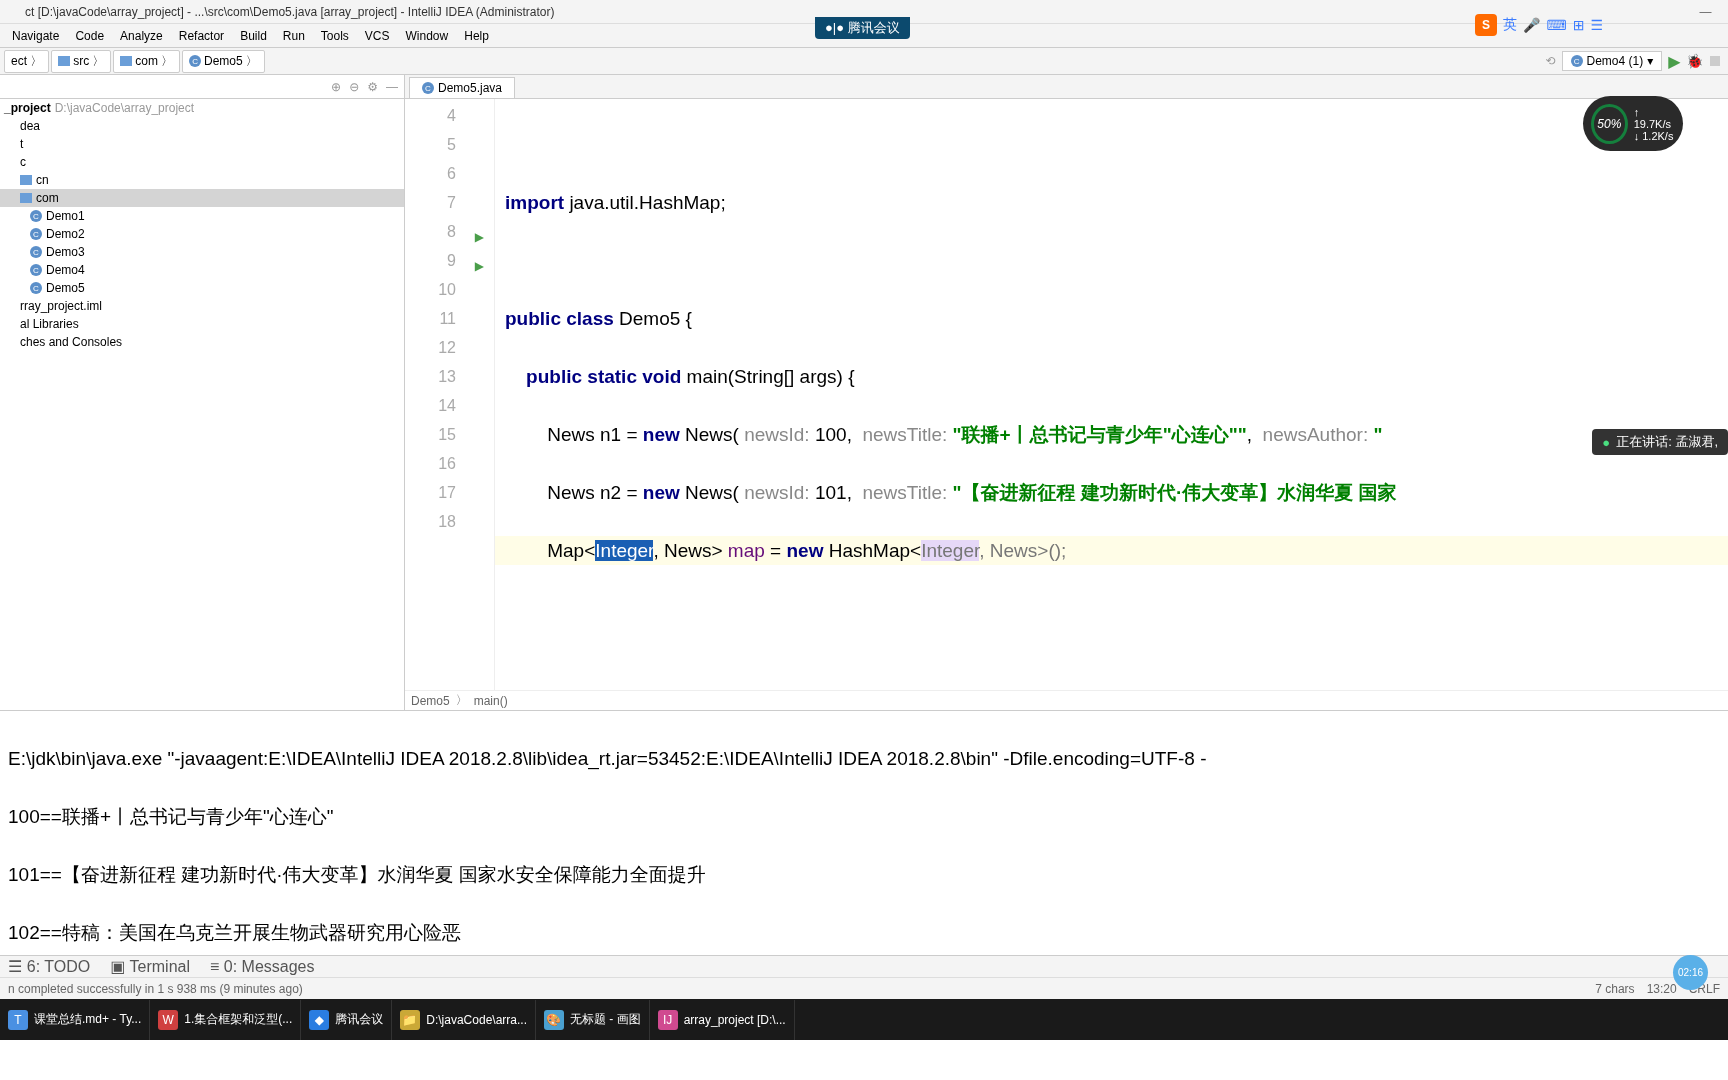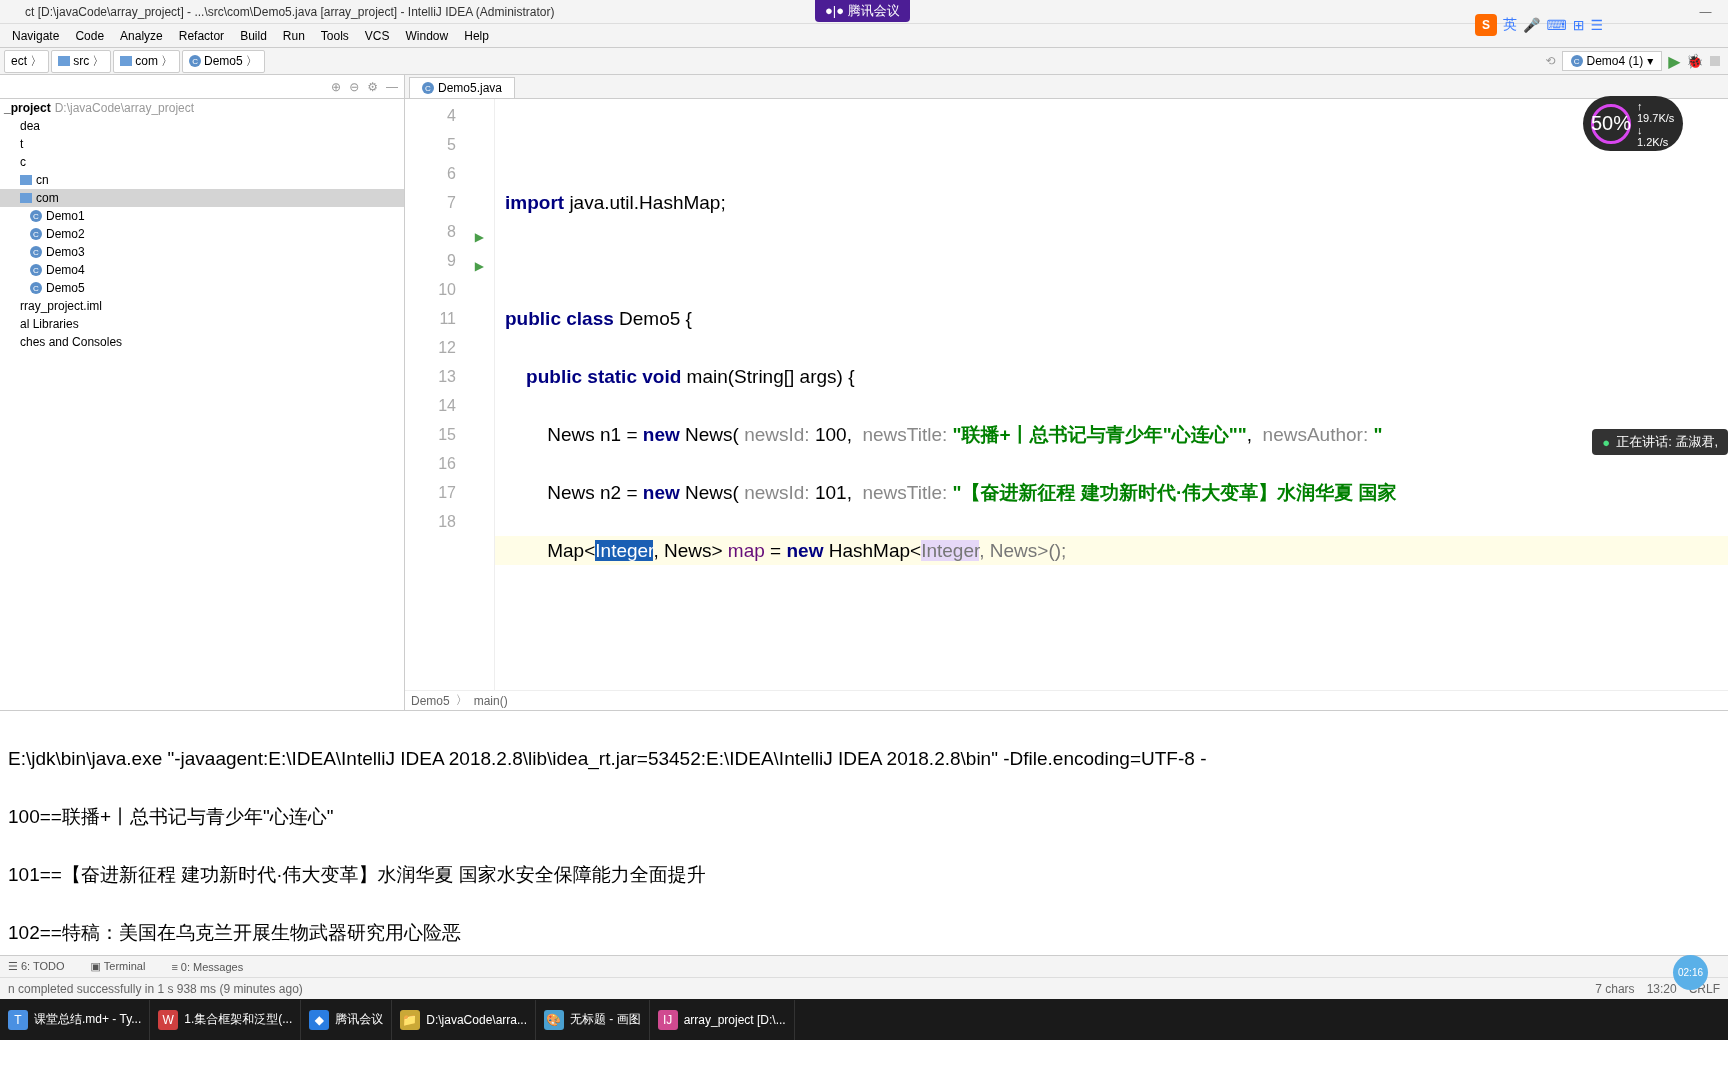--- a/index.html
+++ b/index.html
@@ -2,21 +2,21 @@
 <html><head>
 <meta charset="utf-8">
 <style>
 * { margin:0; padding:0; box-sizing:border-box; font-family:"Segoe UI",Arial,sans-serif; }
 body { width:1728px; height:1080px; background:#fff; font-size:12px; overflow:hidden; position:relative; }
 .title-bar { height:24px; display:flex; align-items:center; padding:0 25px; background:#f4f4f4; border-bottom:1px solid #ddd; }
 .title-bar .title { flex:1; color:#333; }
 .ime-bar { position:absolute; right:125px; top:14px; display:flex; gap:6px; align-items:center; }
 .ime-bar .sogou { width:22px; height:22px; background:#ff6a00; border-radius:4px; display:flex; align-items:center; justify-content:center; color:#fff; font-weight:bold; }
 .ime-bar .ime-icon { color:#3b7cff; font-size:14px; }
-.tencent-meeting { position:absolute; top:0; left:815px; background:#4c1d95; color:#fff; padding:2px 10px; font-size:13px; border-radius:0 0 4px 4px; }
+.tencent-meeting { position:absolute; top:17px; left:815px; background:#0c4a6e; color:#fff; padding:2px 10px; font-size:13px; border-radius:0 0 4px 4px; }
 .win-btns { position:absolute; right:0; top:0; display:flex; }
 .win-btn { width:45px; height:24px; text-align:center; line-height:24px; color:#666; }
 .menu-bar { height:24px; display:flex; align-items:center; padding:0 4px; background:#f4f4f4; border-bottom:1px solid #ccc; }
 .menu-item { padding:0 8px; cursor:pointer; }
 .toolbar { height:27px; display:flex; align-items:center; background:#f4f4f4; border-bottom:1px solid #ccc; }
 .breadcrumbs { display:flex; gap:2px; align-items:center; padding-left:4px; flex:1; }
 .crumb { padding:2px 6px; background:#fff; border:1px solid #ccc; border-radius:2px; display:flex; align-items:center; gap:3px; }
 .folder-icon { width:12px; height:10px; background:#6a9ed8; display:inline-block; }
 .circle-c { width:12px; height:12px; border-radius:50%; background:#5b8fc9; color:#fff; font-size:8px; display:inline-flex; align-items:center; justify-content:center; }
 .run-config { display:flex; align-items:center; gap:6px; padding-right:8px; }
@@ -49,28 +49,28 @@
 .param { color:#888; }
 .var { color:#660e7a; }
 .type2 { color:#777; }
 .sel-word { background:#1a5fb4; color:#fff; }
 .usage { background:#e6d8f8; }
 .breadcrumb-bot { height:20px; border-top:1px solid #eee; font-size:12px; color:#666; padding-left:6px; display:flex; align-items:center; gap:6px; }
 .run-panel { height:245px; border-top:1px solid #ccc; display:flex; flex-direction:column; }
 .run-tab-row { height:24px; display:flex; align-items:center; background:#f4f4f4; }
 .run-tab { padding:3px 10px; color:#555; }
 .console { flex:1; font-family:Consolas,monospace; font-size:19px; line-height:29px; padding:4px 8px; overflow:auto; white-space:pre; }
-.bottom-tools { height:22px; border-top:1px solid #ccc; display:flex; align-items:center; gap:26px; padding:0 8px; font-size:11px; color:#555; background:#f4f4f4; }
+.bottom-tools { height:22px; border-top:1px solid #ccc; display:flex; align-items:center; gap:20px; padding:0 8px; font-size:16px; color:#555; background:#f4f4f4; }
 .status-bar { height:22px; display:flex; align-items:center; padding:0 8px; font-size:12px; color:#666; background:#f4f4f4; border-top:1px solid #ddd; justify-content:space-between; }
 .status-right { display:flex; gap:12px; }
 .taskbar { height:41px; background:#1a1a1a; display:flex; align-items:center; }
 .task-item { height:40px; padding:0 8px; display:flex; align-items:center; gap:6px; color:#fff; font-size:12px; border-right:1px solid #333; }
 .task-icon { width:20px; height:20px; display:flex; align-items:center; justify-content:center; border-radius:3px; }
 .meter-overlay { position:absolute; right:45px; top:96px; width:100px; height:55px; background:#2a2a2a; border-radius:30px; display:flex; align-items:center; color:#fff; font-size:11px; padding:0 8px; gap:6px; }
-.meter-circle { width:40px; height:40px; border:3px solid #d946ef; border-radius:50%; display:flex; align-items:center; justify-content:center; font-size:20px; }
+.meter-circle { width:40px; height:40px; border:3px solid #15803d; border-radius:50%; display:flex; align-items:center; justify-content:center; font-size:12px;font-style:italic; }
 .speaking-overlay { position:absolute; right:0; top:429px; background:#333; color:#fff; padding:4px 10px; font-size:13px; border-radius:4px; display:flex; align-items:center; gap:6px; }
 .speaking-overlay .mic { color:#4ade80; }
 .time-badge { position:absolute; right:20px; bottom:90px; width:35px; height:35px; border-radius:50%; background:#5ab0e8; color:#fff; display:flex; align-items:center; justify-content:center; font-size:10px; }
 </style>
 </head>
 <body>
 
 <div class="title-bar">
   <span class="title">ct [D:\javaCode\array_project] - ...\src\com\Demo5.java [array_project] - IntelliJ IDEA (Administrator)</span>
 </div>

